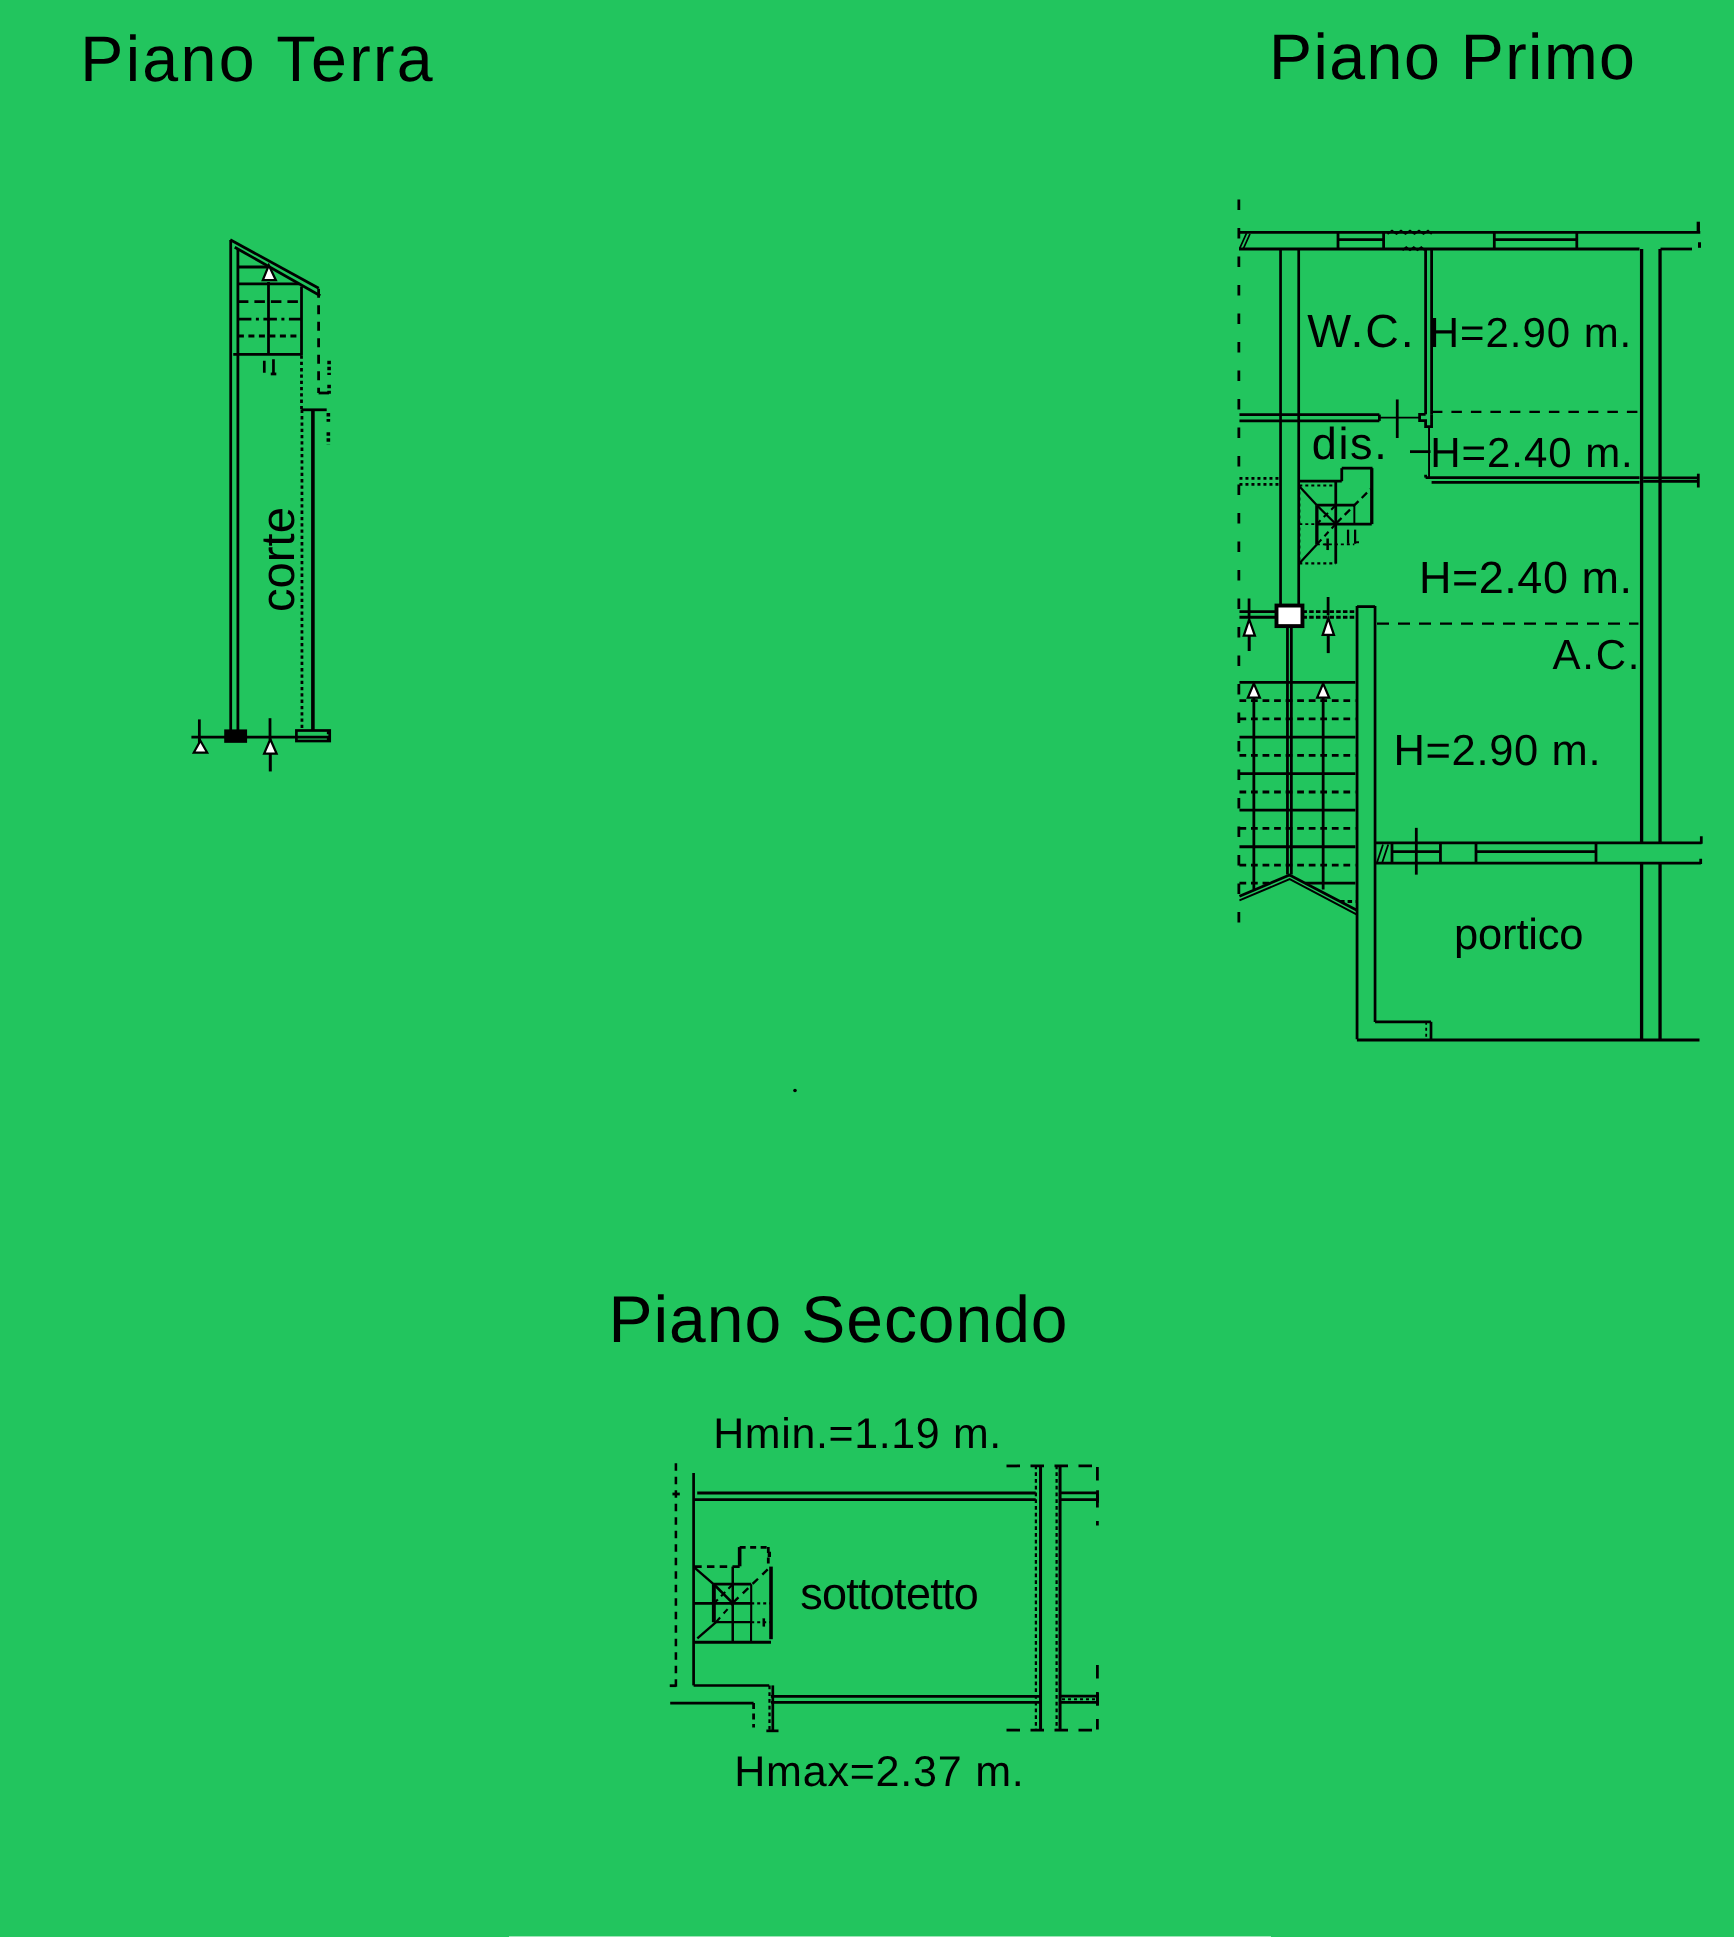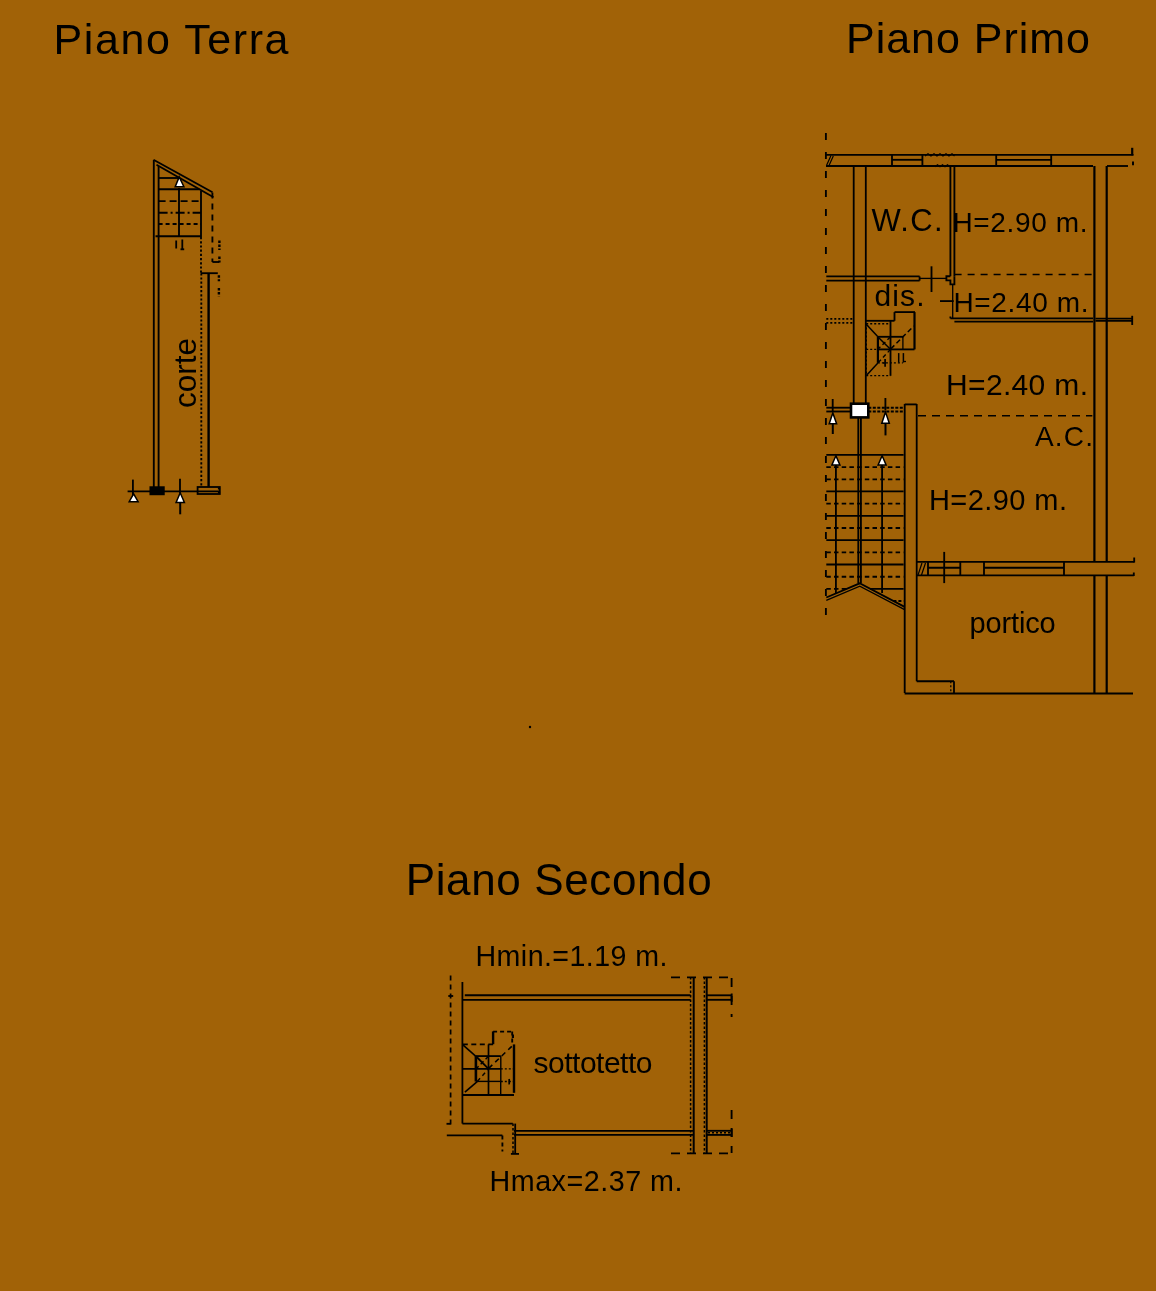--- a/index.html
+++ b/index.html
@@ -1,16 +1,16 @@
 <!DOCTYPE html>
 <html><head>
 <meta charset="utf-8">
 <style>
   html,body{margin:0;padding:0;background:#ffffff;}
-  #page{position:relative;width:1156px;height:1291px;background:#a16207;overflow:hidden;}
+  #page{position:relative;width:1156px;height:1291px;background:#22c55e;overflow:hidden;}
   svg{position:absolute;left:0;top:0;}
   text{font-family:"Liberation Sans", sans-serif;fill:#000;}
 </style>
 </head>
 <body>
 <div id="page">
 <svg width="1156" height="1291" viewBox="0 0 1156 1291">
 
 <text x="53.5" y="54" font-size="43" textLength="235">Piano Terra</text>
 <g stroke="#000" fill="none" stroke-width="1.85">

